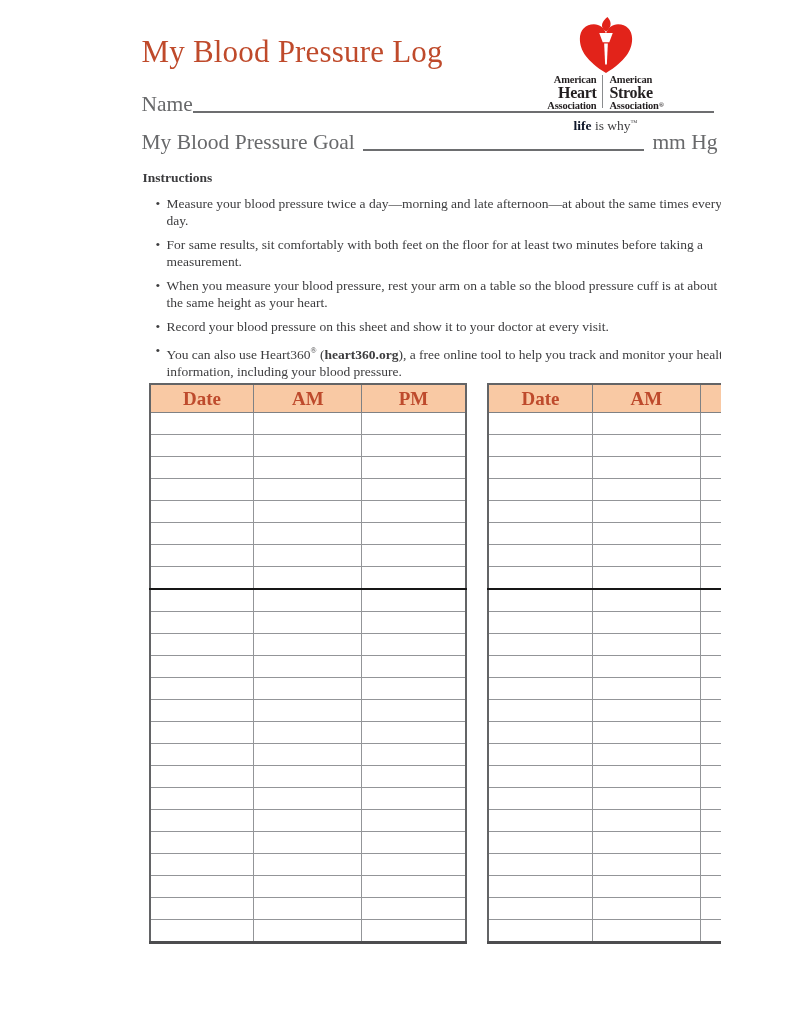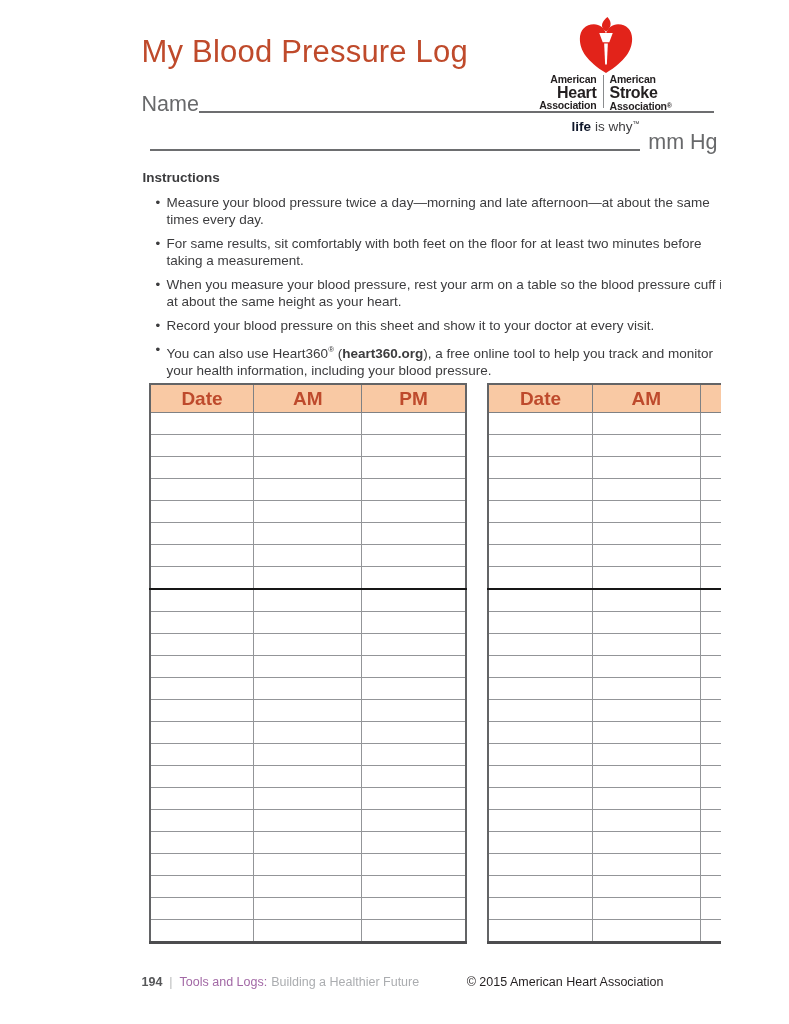--- a/index.html
+++ b/index.html
@@ -1,19 +1,19 @@
 <!DOCTYPE html>
 <html><head>
 <meta charset="utf-8">
 <style>
   html,body { margin:0; padding:0; background:#ffffff; }
   .page {
     position:relative; width:652px; height:1024px; margin:0 auto;
     background:#ffffff; overflow:hidden;
-    font-family:Liberation Sans, sans-serif; color:#414042;
+    font-family:Liberation Serif, serif; color:#414042;
   }
 
   
   .page-title {
     position:absolute; left:73px; top:34px;
     font-size:31px; font-weight:400; letter-spacing:0.2px; color:#bf4a2b;
   }
   .logo {
     position:absolute; top:16px; right:27px; width:176px; text-align:center;
   }
@@ -115,20 +115,21 @@
       <span class="life">life</span><span> is why</span><sup>™</sup>
     </div>
   </div>
 
   <div class="field-row" id="name-row">
     <span class="field-label">Name</span>
     <span class="fill-line"></span>
   </div>
 
   <div class="field-row" id="goal-row">
+    <span class="field-label">My Blood Pressure Goal</span>
     <span class="fill-line"></span>
     <span class="unit-label">mm Hg</span>
   </div>
 
   <div class="instructions">
     <div class="instructions-heading">Instructions</div>
 
     <div class="bullet-row">
       <span class="bullet-marker">•</span>
       <span class="bullet-text">Measure your blood pressure twice a day—morning and late afternoon—at about the same times every day.</span>
@@ -410,23 +411,14 @@
           </tr>
           <tr>
             <td></td>
             <td></td>
             <td></td>
           </tr>
         </tbody>
     </table>
   </div>
 
-  <div class="footer">
-    <div class="footer-left">
-      <span class="page-number">194</span>
-      <span class="footer-bar">|</span>
-      <span class="footer-section">Tools and Logs:</span>
-      <span class="footer-book">Building a Healthier Future</span>
-    </div>
-    <div class="copyright">© 2015 American Heart Association</div>
-  </div>
 
 </div>
 
 </body></html>

